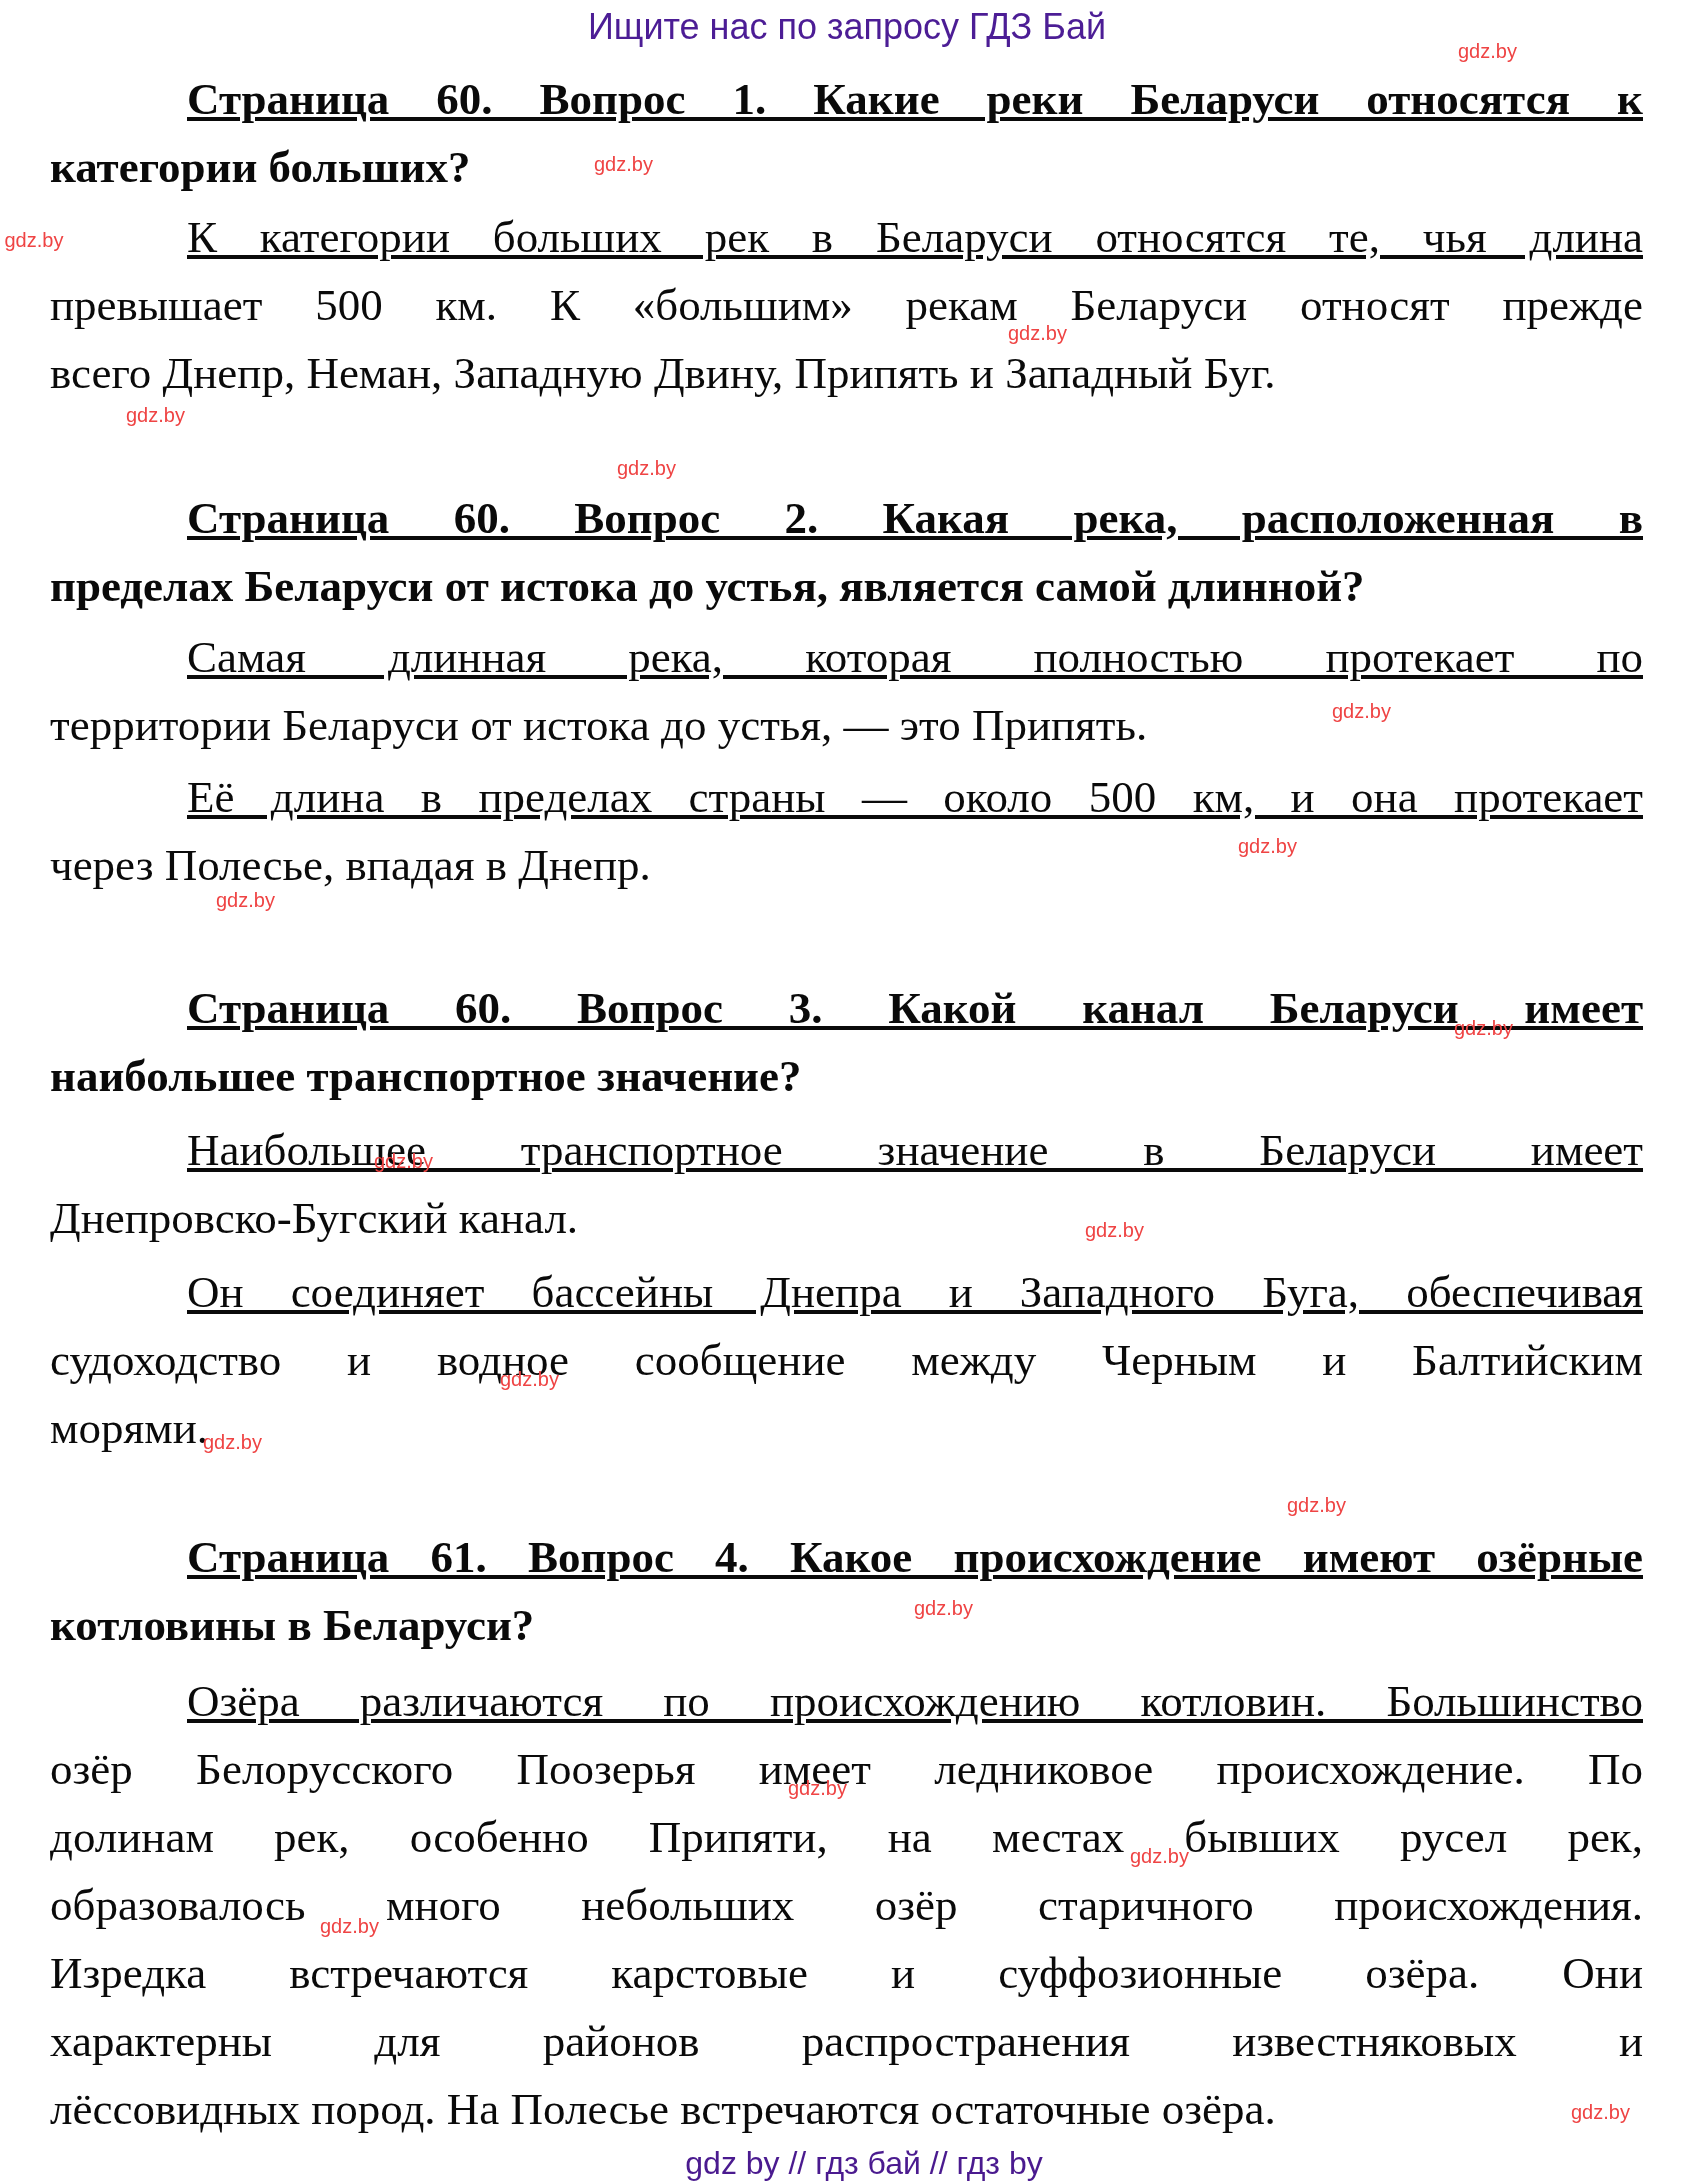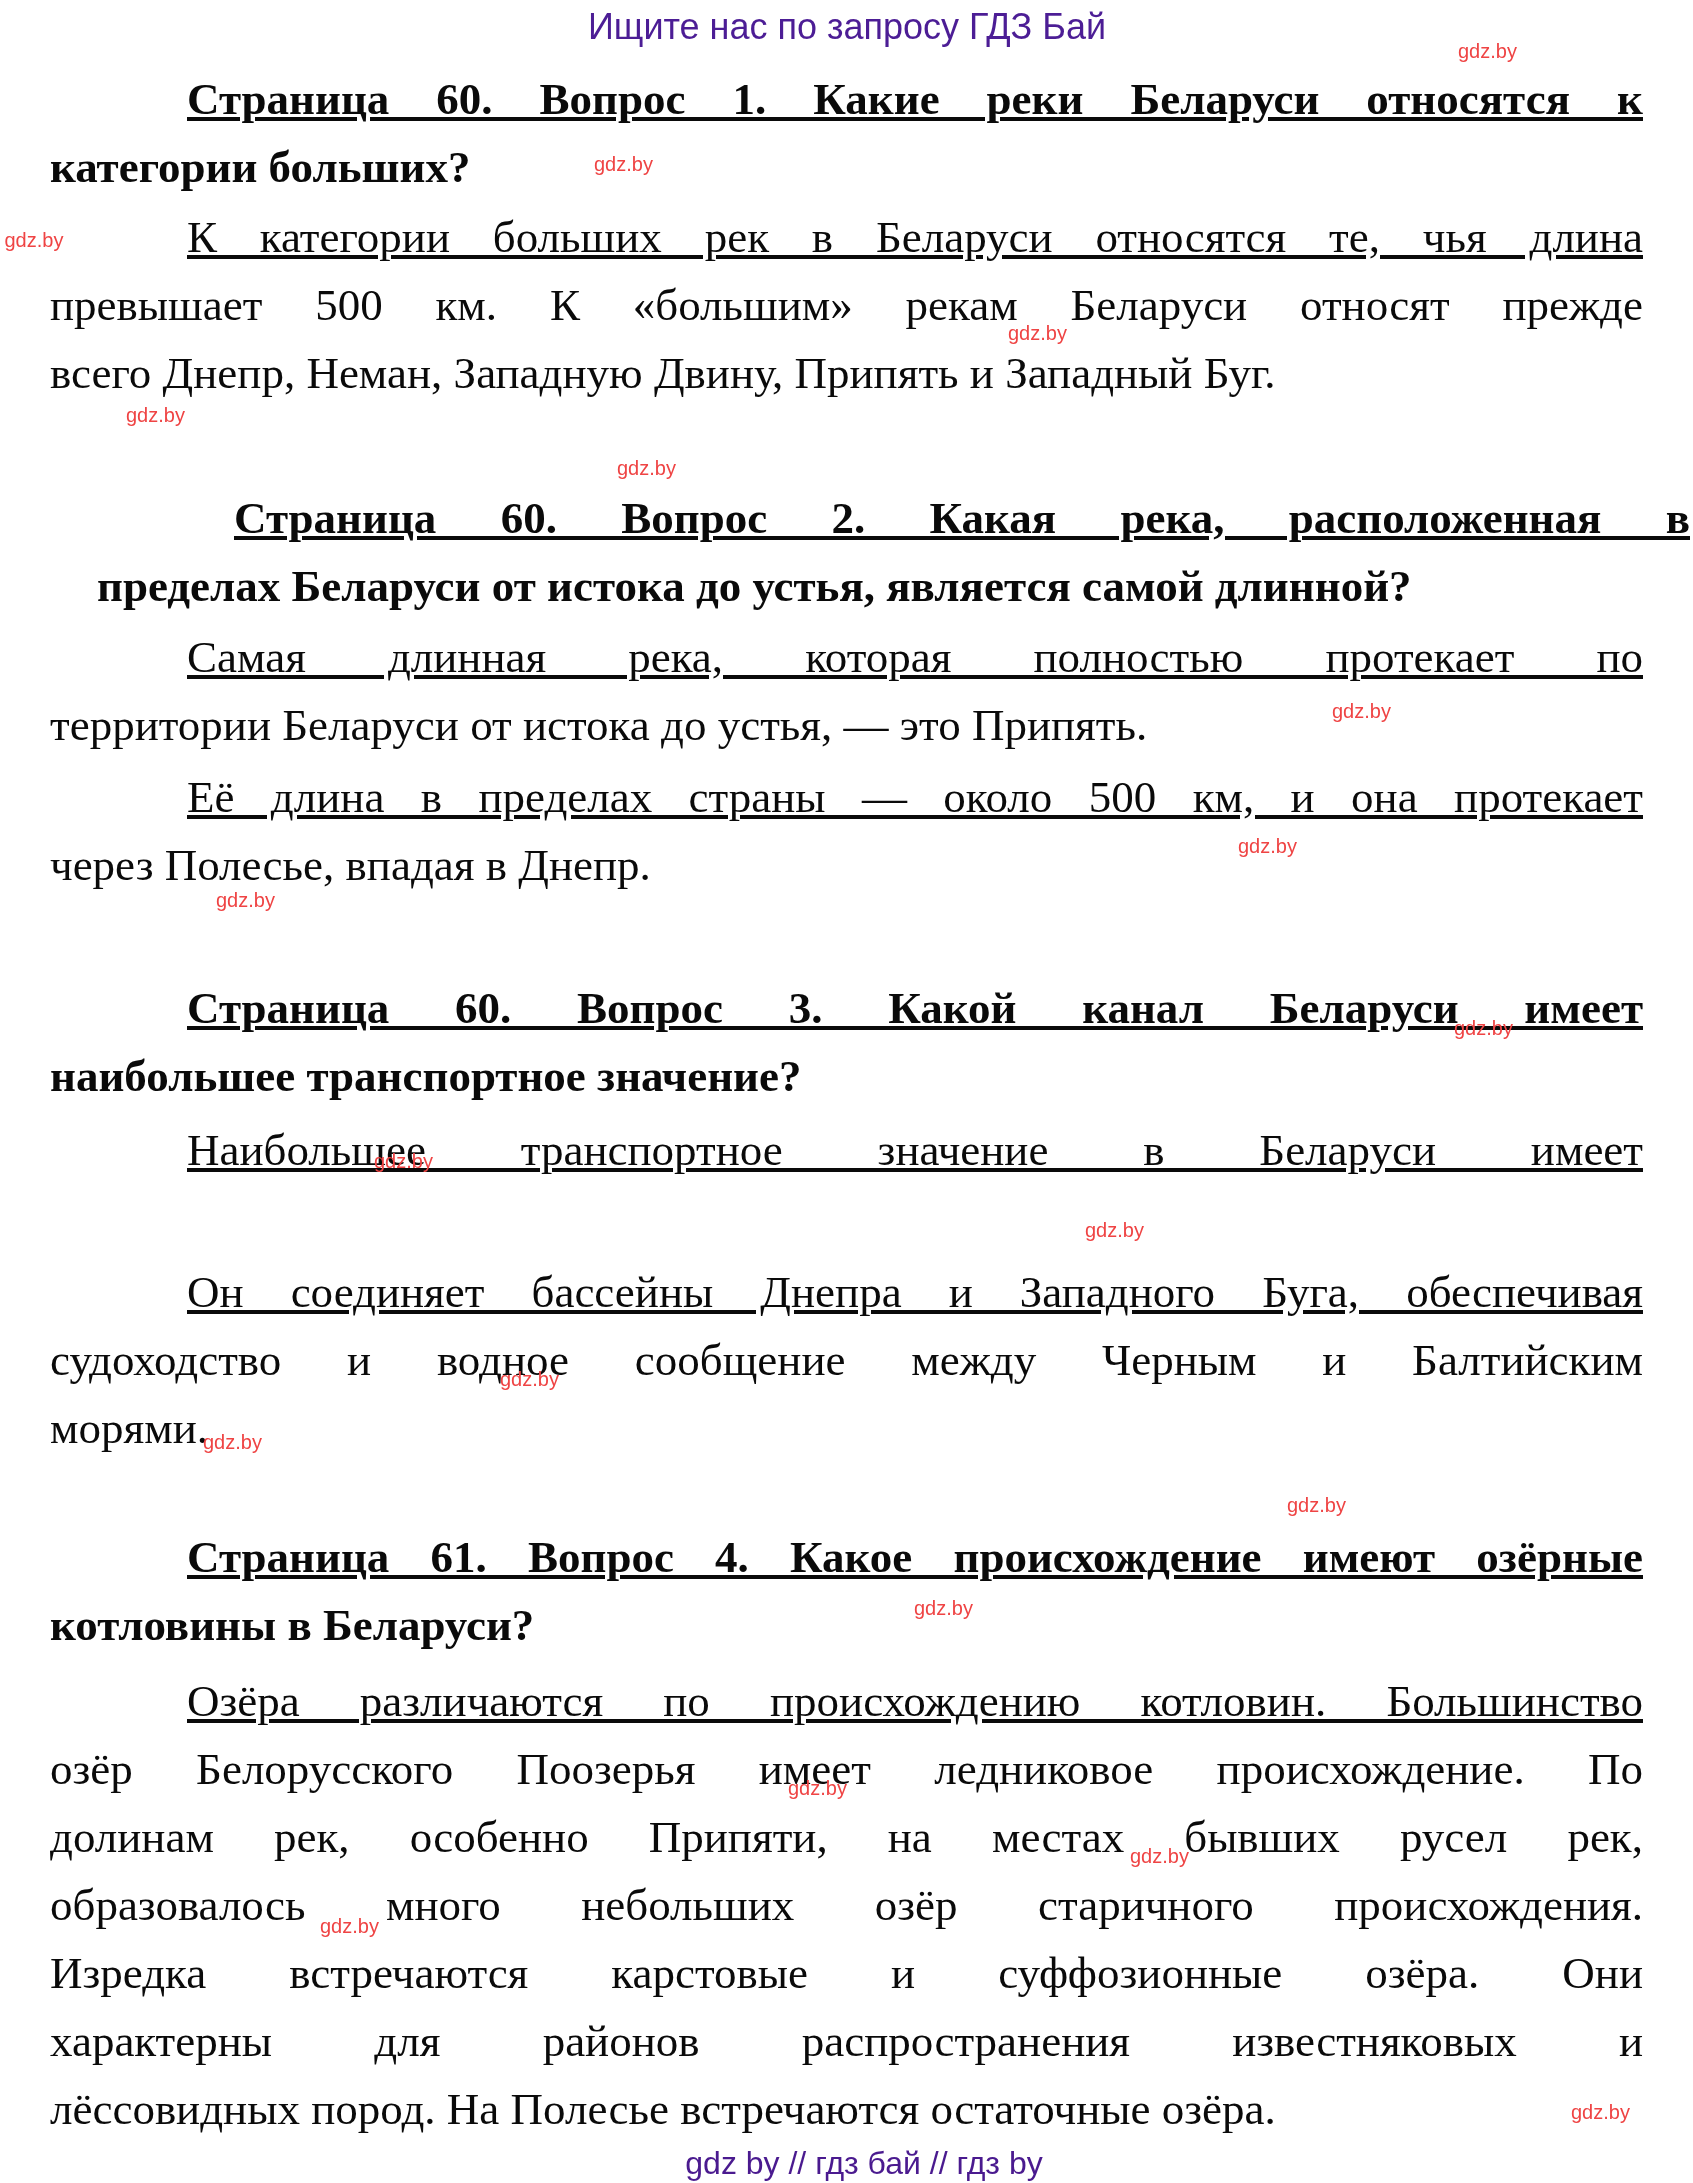--- a/index.html
+++ b/index.html
@@ -70,38 +70,39 @@
   <div id="content">
       <div class="block heading" style="top: 65px;">
         <div class="line indent filled">Страница 60. Вопрос 1. Какие реки Беларуси относятся к</div>
         <div class="line">категории больших?</div>
       </div>
       <div class="block para" style="top: 203px;">
         <div class="line indent filled">К категории больших рек в Беларуси относятся те, чья длина</div>
         <div class="line filled">превышает 500 км. К «большим» рекам Беларуси относят прежде</div>
         <div class="line">всего Днепр, Неман, Западную Двину, Припять и Западный Буг.</div>
       </div>
-      <div class="block heading" style="top: 484px; margin-left: 47px;">
+      <div class="block heading" style="top: 484px;">
         <div class="line indent filled">Страница 60. Вопрос 2. Какая река, расположенная в</div>
         <div class="line">пределах Беларуси от истока до устья, является самой длинной?</div>
       </div>
       <div class="block para" style="top: 623px;">
         <div class="line indent filled">Самая длинная река, которая полностью протекает по</div>
         <div class="line">территории Беларуси от истока до устья, — это Припять.</div>
       </div>
       <div class="block para" style="top: 763px;">
         <div class="line indent filled">Её длина в пределах страны — около 500 км, и она протекает</div>
         <div class="line">через Полесье, впадая в Днепр.</div>
       </div>
       <div class="block heading" style="top: 974px;">
         <div class="line indent filled">Страница 60. Вопрос 3. Какой канал Беларуси имеет</div>
         <div class="line">наибольшее транспортное значение?</div>
       </div>
       <div class="block para" style="top: 1116px;">
         <div class="line indent filled">Наибольшее транспортное значение в Беларуси имеет</div>
+        <div class="line">Днепровско-Бугский канал.</div>
       </div>
       <div class="block para" style="top: 1258px;">
         <div class="line indent filled">Он соединяет бассейны Днепра и Западного Буга, обеспечивая</div>
         <div class="line filled">судоходство и водное сообщение между Черным и Балтийским</div>
         <div class="line">морями.</div>
       </div>
       <div class="block heading" style="top: 1523px;">
         <div class="line indent filled">Страница 61. Вопрос 4. Какое происхождение имеют озёрные</div>
         <div class="line">котловины в Беларуси?</div>
       </div>

